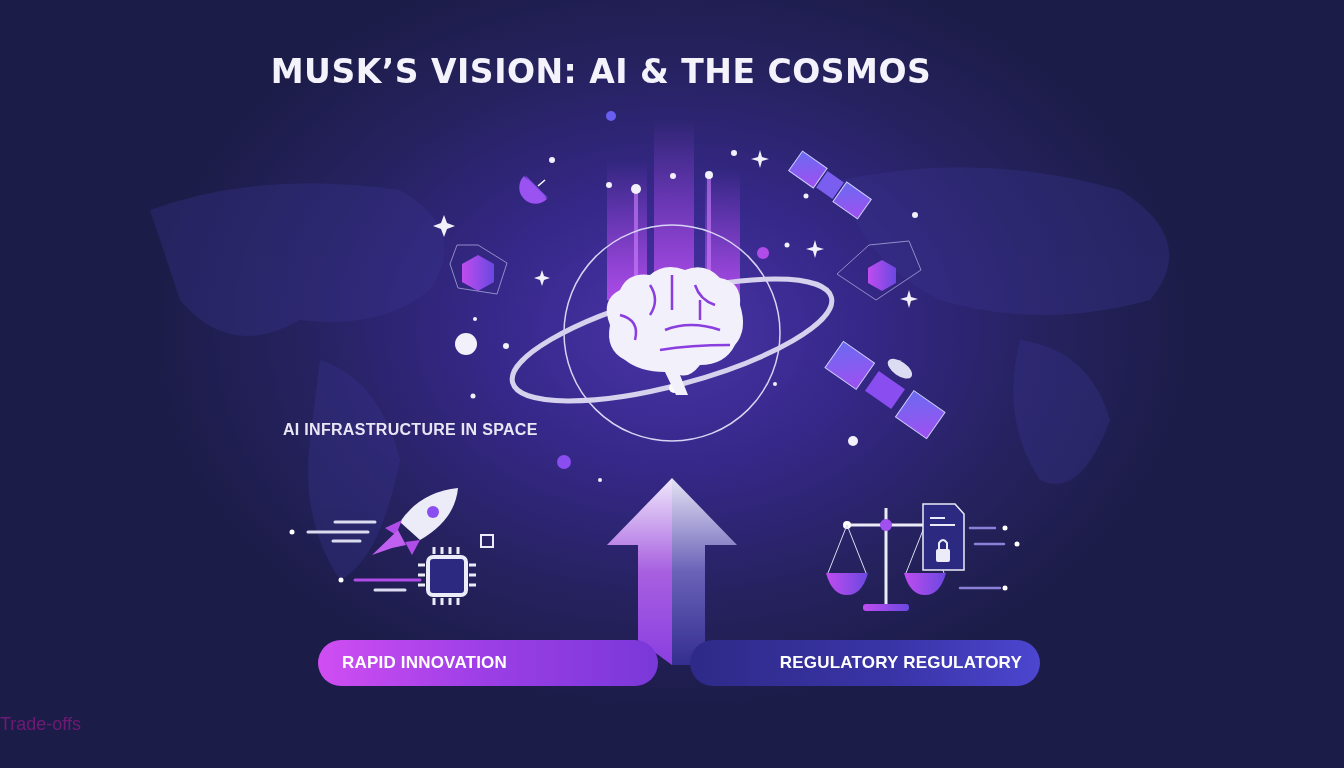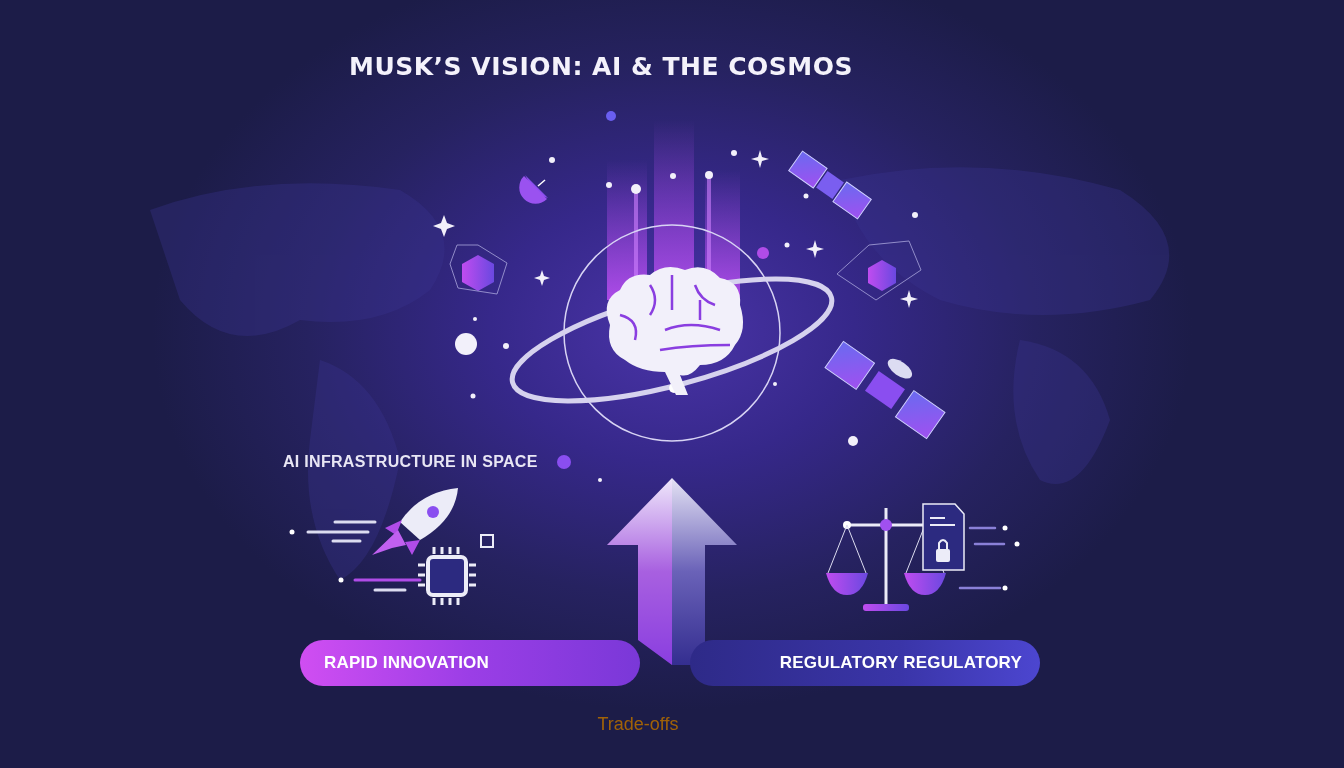--- a/index.html
+++ b/index.html
@@ -4,30 +4,30 @@
 <style>
   html, body { margin:0; padding:0; }
   body {
     width:1344px; height:768px; overflow:hidden; position:relative;
     background: radial-gradient(ellipse 520px 380px at 672px 330px, #4a34a8 0%, #36288a 35%, #262260 70%, #1c1c48 100%);
     font-family: "Liberation Sans", sans-serif;
   }
   .abs { position:absolute; }
   .title {
     left:0; top:52px; width:1202px; text-align:center; color:#f4f2fb;
-    font-family:"DejaVu Sans", sans-serif; font-weight:bold; font-size:25px; letter-spacing:0.5px;
+    font-family:"DejaVu Sans", sans-serif; font-weight:bold; font-size:33px; letter-spacing:0.5px;
   }
-  .lbl-infra { left:283px; top:421px; color:#e8e6f4; font-size:16px; font-weight:bold; letter-spacing:0.3px;margin-top:32px; }
+  .lbl-infra { left:283px; top:421px; color:#e8e6f4; font-size:16px; font-weight:bold; letter-spacing:0.3px; }
   .pill {
     height:46px; border-radius:23px; display:flex; align-items:center; color:#fff;
     font-size:17px; font-weight:bold; letter-spacing:0.2px;
   }
-  .pill-left { left:300px; top:640px; width:340px; background:linear-gradient(90deg,#d04ef2 0%,#9b3ee6 50%,#7a38d8 100%); padding-left:24px; box-sizing:border-box; }
+  .pill-left { left:318px; top:640px; width:340px; background:linear-gradient(90deg,#d04ef2 0%,#9b3ee6 50%,#7a38d8 100%); padding-left:24px; box-sizing:border-box; }
   .pill-right { left:690px; top:640px; width:350px; background:linear-gradient(90deg,#2e2a88 0%,#3a35a8 60%,#4c46d0 100%); justify-content:flex-end; padding-right:18px; box-sizing:border-box; }
-  .tradeoffs { left:0; width:1276px; top:714px; text-align:center; color:#a16207; font-size:18px; }
+  .tradeoffs { left:0; width:1276px; top:714px; text-align:left; color:#701a75; font-size:18px; }
   svg.layer { position:absolute; left:0; top:0; }
 </style>
 </head>
 <body>
 
 <svg class="layer" width="1344" height="768" viewBox="0 0 1344 768">
   <defs>
     <linearGradient id="beam" x1="0" y1="0" x2="0" y2="1">
       <stop offset="0" stop-color="#b44cf0" stop-opacity="0"></stop>
       <stop offset="1" stop-color="#c050f5" stop-opacity="0.85"></stop>

